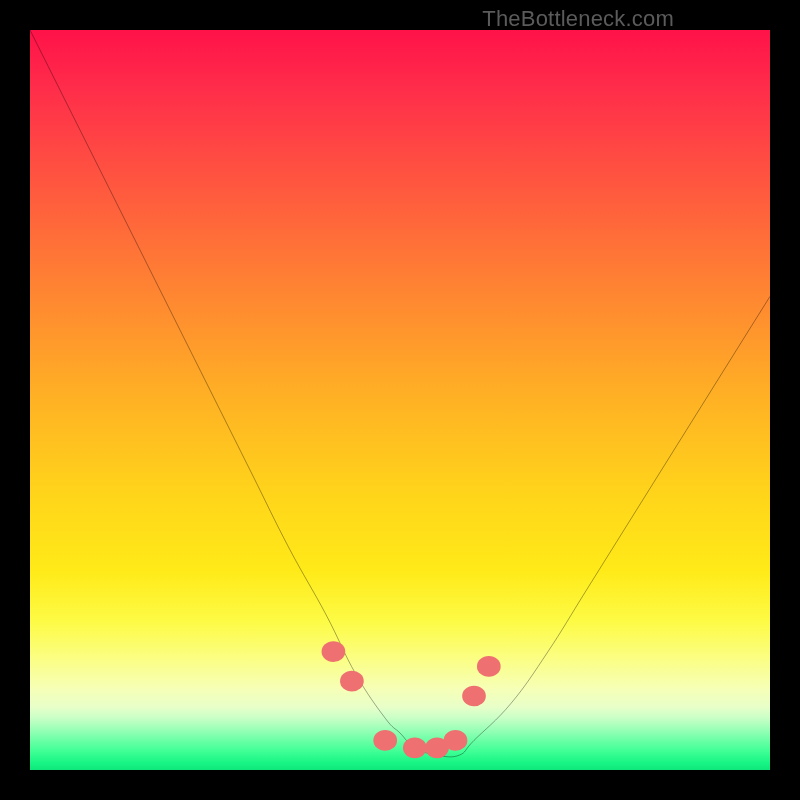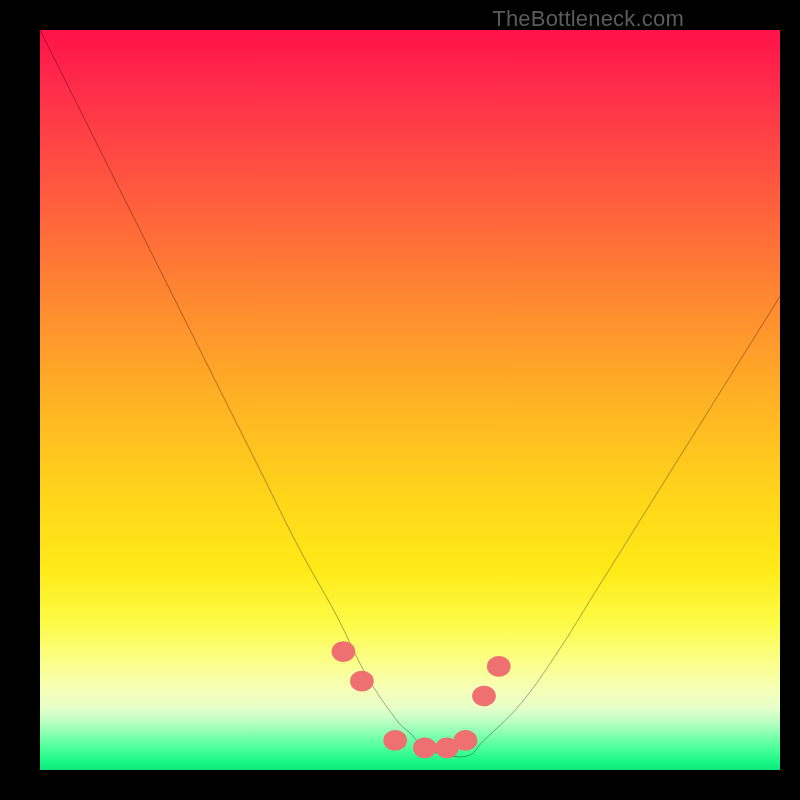--- a/index.html
+++ b/index.html
@@ -9,21 +9,20 @@
     height: 800px;
     overflow: hidden;
     background: #000;
     font-family: Arial, Helvetica, sans-serif;
   }
   .frame {
     position: relative;
     width: 684px;
     height: 800px;
     background: #000;
-    margin-left: 10px;
   }
   .plot {
     position: absolute;
     left: 30px;
     top: 30px;
     width: 740px;
     height: 740px;
     
     background: linear-gradient(
       to bottom,

